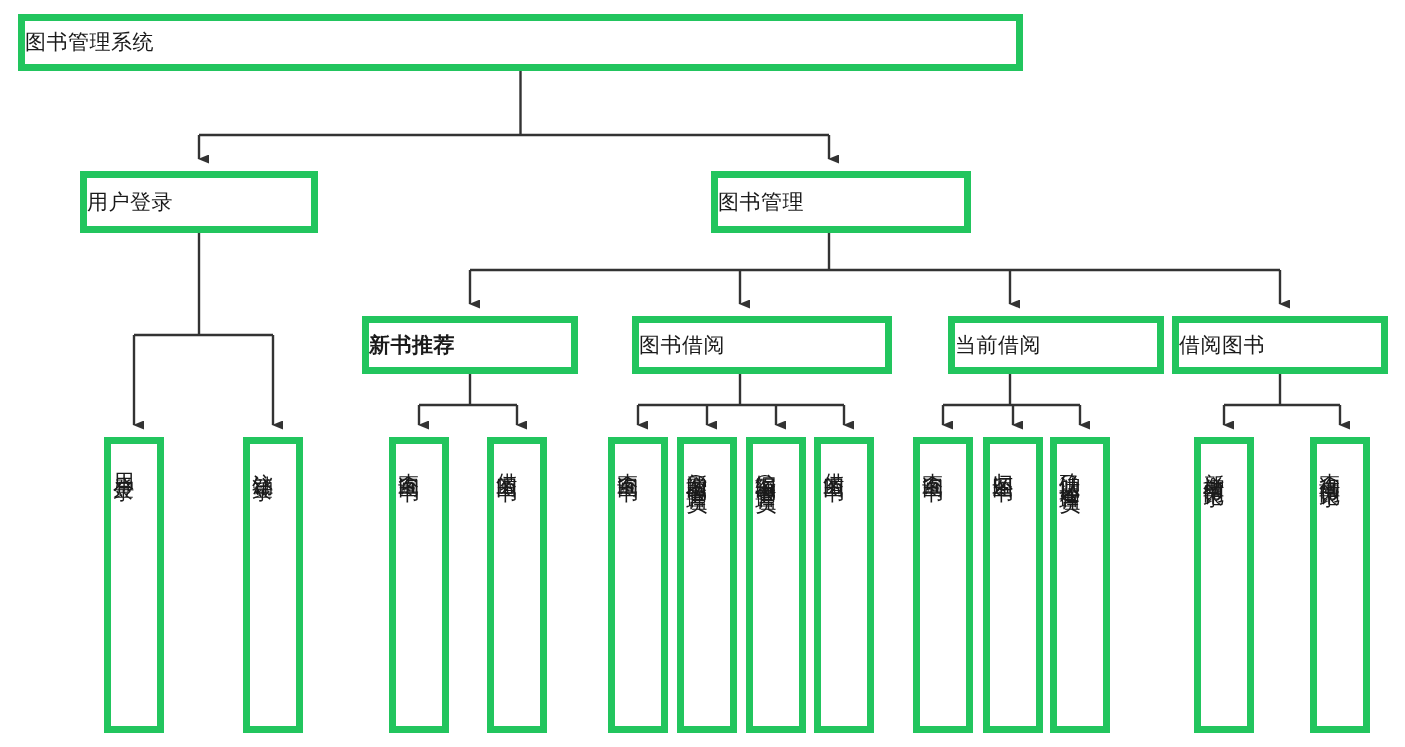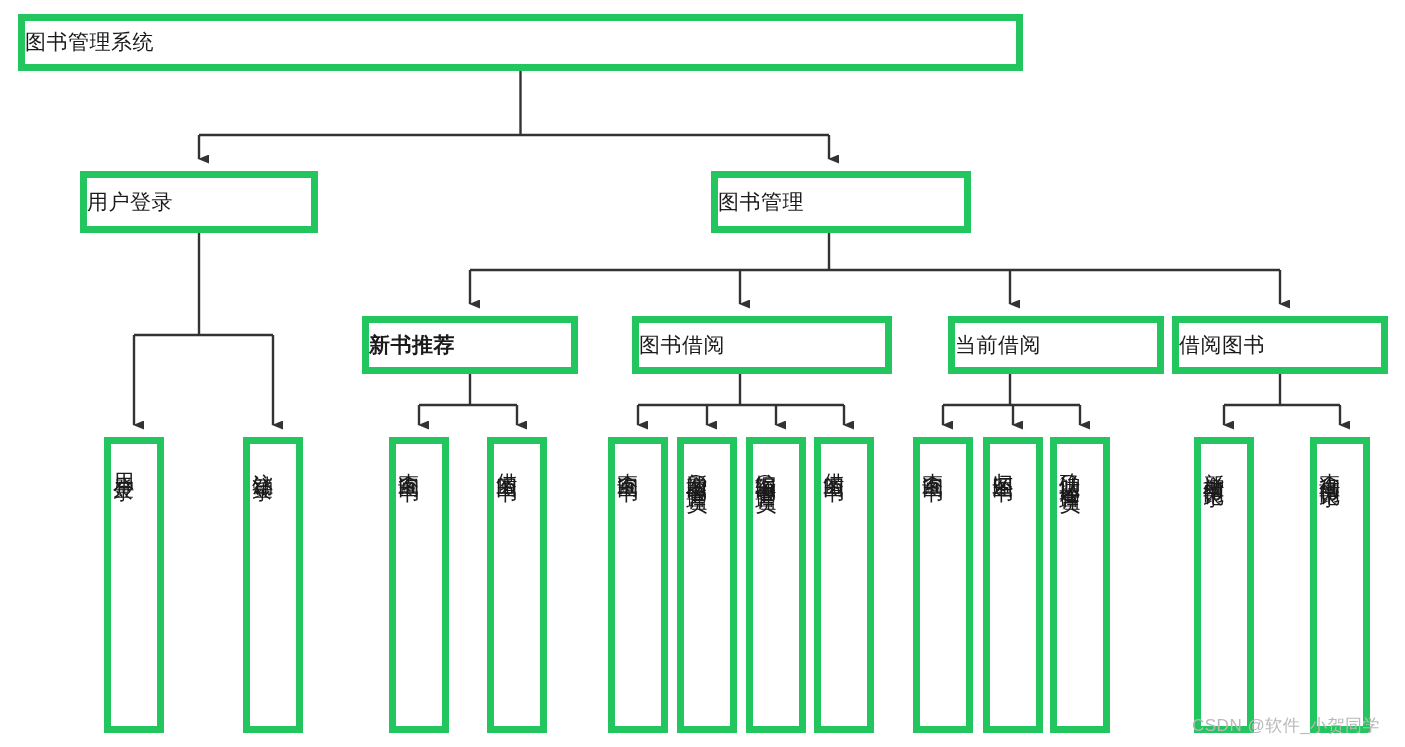--- a/index.html
+++ b/index.html
@@ -167,14 +167,13 @@
         <span class="node-label">确认归还（管理员）</span>
       </div>
       <div class="node-box vertical" style="left: 1194px; top: 437px; width: 60px; height: 296px;">
         <span class="node-label">新增借阅记录</span>
       </div>
       <div class="node-box vertical" style="left: 1310px; top: 437px; width: 60px; height: 296px;">
         <span class="node-label">查询借阅记录</span>
       </div>
     </div>
 
-  <div class="watermark" style="left:1192px; top:714px;">CSDN @软件_小贺同学</div>
 </div>
 
 </body></html>

